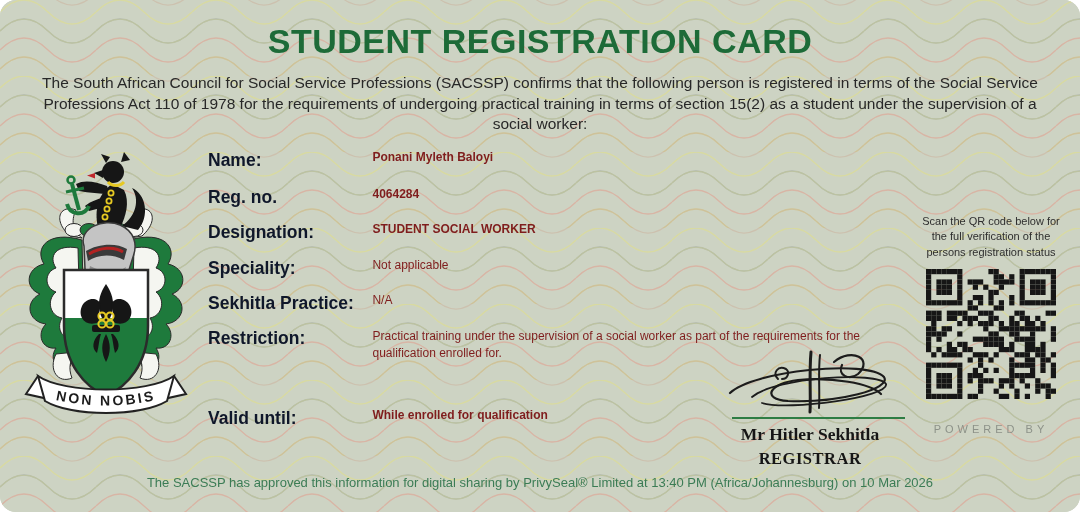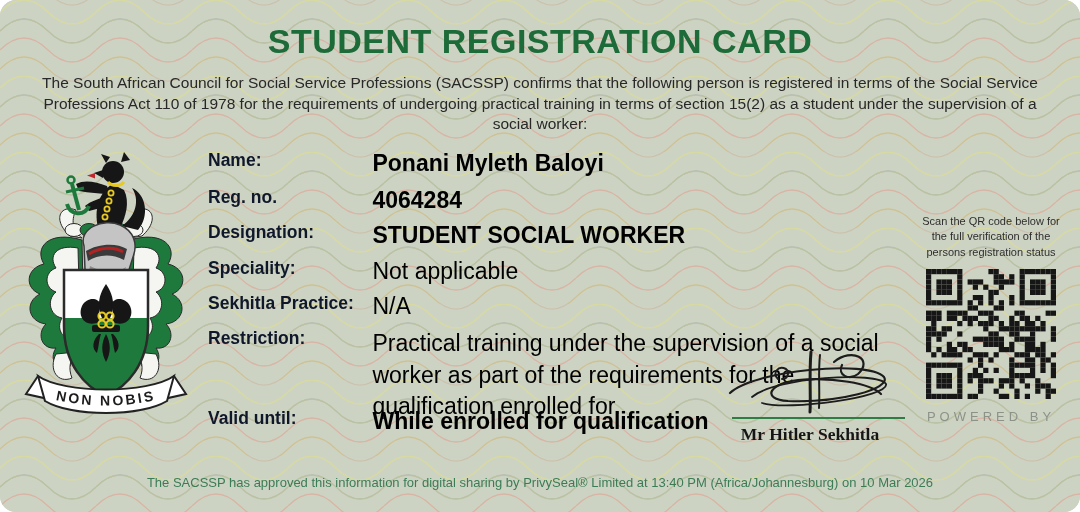--- a/index.html
+++ b/index.html
@@ -9,28 +9,28 @@
   .layer{position:absolute;z-index:1;}
 
   .title{top:22px;left:0;width:100%;text-align:center;font-size:34px;font-weight:700;color:#1d6b38;letter-spacing:.5px;}
   .intro{top:73px;left:32px;width:1016px;text-align:center;font-size:15.5px;line-height:1.33;color:#282828;}
 
   .crest{left:10px;top:140px;}
 
   .fields{left:208px;top:150px;width:710px;}
   .frow{position:absolute;left:0;white-space:nowrap;}
   .flabel{display:inline-block;width:160px;font-size:17.5px;font-weight:700;color:#0f172a;vertical-align:top;}
-  .fvalue{display:inline-block;font-size:23px;color:#000000;vertical-align:top;}
+  .fvalue{display:inline-block;font-size:12px;color:#7f1d1d;vertical-align:top;}
   .fvalue.bold{font-weight:700;}
   .fvalue.wrap{white-space:normal;width:540px;line-height:1.38;}
 
   .qrblock{left:916px;top:214px;width:150px;text-align:center;}
   .qrtext{font-size:11px;line-height:1.4;color:#2e2e2e;}
   .qrsvg{margin-top:9px;}
-  .poweredby{margin-top:6px;font-size:13px;letter-spacing:4px;color:#8d9289;}
+  .poweredby{margin-top:20px;font-size:11px;letter-spacing:4px;color:#8d9289;}
   .brand{margin-top:1px;font-size:21px;font-weight:700;letter-spacing:2.5px;color:#4b504d;}
   .brand sup{font-size:9px;letter-spacing:0;}
 
   .sig-svg{left:718px;top:349px;}
   .sig-line{left:732px;top:417px;width:173px;height:2px;background:#2e7d44;}
   .sig-name{left:712px;top:424px;width:196px;text-align:center;font-family:"Liberation Serif",serif;
             font-weight:700;font-size:17.5px;color:#161616;}
   .sig-role{left:712px;top:449px;width:196px;text-align:center;font-family:"Liberation Serif",serif;
             font-weight:700;font-size:16.5px;color:#161616;letter-spacing:.5px;}
 
@@ -503,15 +503,16 @@
       <path d="M12,44 C34,22 150,10 166,28 C174,40 120,54 70,52 C42,50 52,34 80,31 C114,28 152,34 163,45" stroke-width="2.2"></path>
       <path d="M34,48 C58,28 160,22 168,35 C172,48 70,62 44,54" stroke-width="1.8"></path>
       <path d="M93,3 C91,24 93,48 92,63" stroke-width="3"></path>
       <path d="M102,6 C100,22 102,42 101,59" stroke-width="2"></path>
       <path d="M116,13 C134,-2 156,10 140,25 C131,32 119,26 124,16" stroke-width="2.2"></path>
       <path d="M60,30 C54,24 60,16 68,20 C72,23 70,30 64,30" stroke-width="2"></path>
     </g>
   </svg>
   <div class="layer sig-line"></div>
   <div class="layer sig-name">Mr Hitler Sekhitla</div>
+  <div class="layer sig-role">REGISTRAR</div>
 
   <div class="layer footer">The SACSSP has approved this information for digital sharing by PrivySeal® Limited at 13:40 PM (Africa/Johannesburg) on 10 Mar 2026</div>
 </div>
 
 </body></html>

